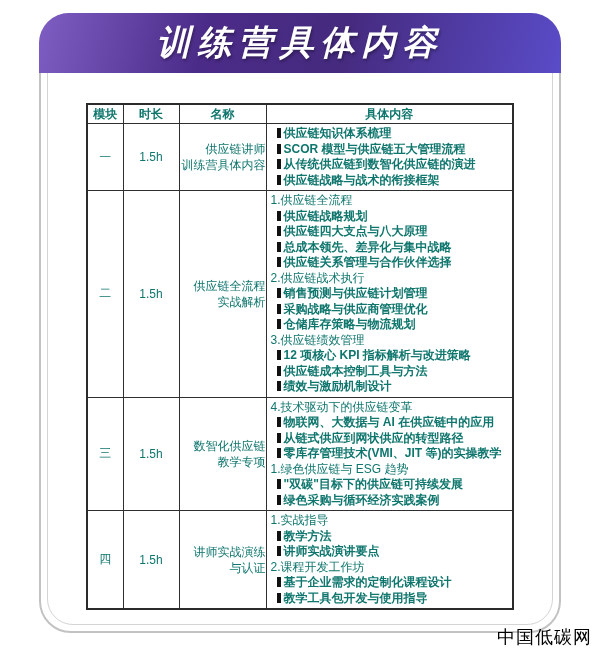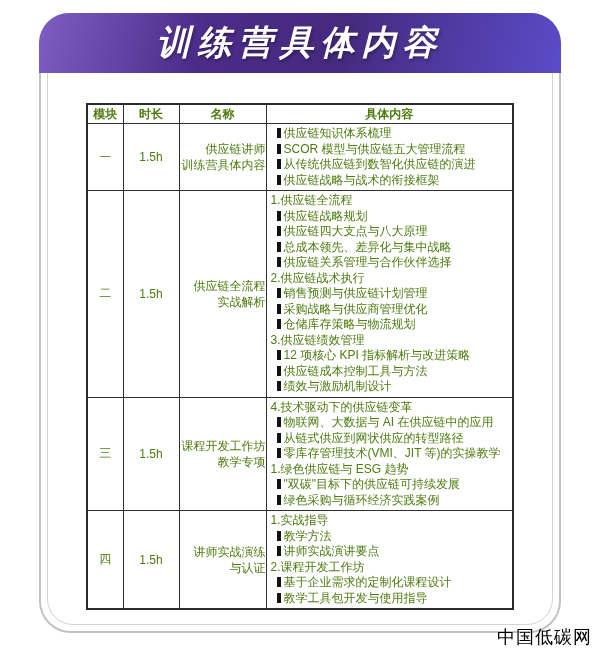--- a/index.html
+++ b/index.html
@@ -24,30 +24,30 @@
               var(--banner-to,#5a4cc8) 100%);
             display:flex; align-items:center; justify-content:center; }
   .banner h1 { color:#ffffff; font-size:34px; font-weight:bold; font-style:italic;
                letter-spacing:7px; text-shadow:1px 2px 3px rgba(0,0,0,.35);
                white-space:nowrap; }
 
   
   .tbl-wrap { position:absolute; top:88px; left:0; right:0; }
   table { width:426px; margin:0 auto; border-collapse:collapse;
           table-layout:fixed; border:2px solid #2b2b2b; }
-  th, td { border:1px solid #2f2f2f; color:#4d7c0f; }
+  th, td { border:1px solid #2f2f2f; color:#0f766e; }
   th { font-size:12px; font-weight:bold; text-align:center;
        padding:2px 0; line-height:14px; }
   td { font-size:12px; vertical-align:middle; }
   .c-mod, .c-dur { text-align:center; }
   .c-name { text-align:right; line-height:16px; }
   .c-content { padding:2px 3px; }
   .line { line-height:15.5px; white-space:nowrap; overflow:hidden; }
   .line.num { padding-left:1px; }
-  .line.bullet { padding-left:7px; }
+  .line.bullet { padding-left:7px;font-weight:bold; }
   .bullet-glyph { display:inline-block; width:4px; height:10px;
                   background:#111; margin-right:3px; vertical-align:-1px; }
 
   
   .watermark { position:absolute; right:8px; bottom:4px; font-size:18px;
                color:#000; letter-spacing:1px; }
 </style>
 </head>
 <body>
 
@@ -111,21 +111,21 @@
               <div class="line bullet"><span class="bullet-glyph"></span>12 项核心 KPI 指标解析与改进策略</div>
               <div class="line bullet"><span class="bullet-glyph"></span>供应链成本控制工具与方法</div>
               <div class="line bullet"><span class="bullet-glyph"></span>绩效与激励机制设计</div>
             </td>
   </tr>
 
   <tr>
     <td class="c-mod">三</td>
     <td class="c-dur">1.5h</td>
     <td class="c-name">
-              <div>课程开发工作坊</div>
+              <div>数智化供应链</div>
               <div>教学专项</div>
             </td>
     <td class="c-content">
               <div class="line num">4.技术驱动下的供应链变革</div>
               <div class="line bullet"><span class="bullet-glyph"></span>物联网、大数据与 AI 在供应链中的应用</div>
               <div class="line bullet"><span class="bullet-glyph"></span>从链式供应到网状供应的转型路径</div>
               <div class="line bullet"><span class="bullet-glyph"></span>零库存管理技术(VMI、JIT 等)的实操教学</div>
               <div class="line num">1.绿色供应链与 ESG 趋势</div>
               <div class="line bullet"><span class="bullet-glyph"></span>"双碳"目标下的供应链可持续发展</div>
               <div class="line bullet"><span class="bullet-glyph"></span>绿色采购与循环经济实践案例</div>

